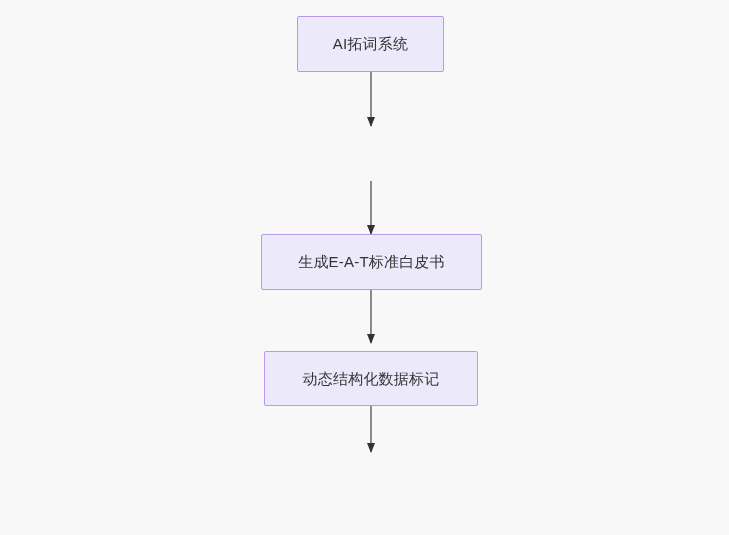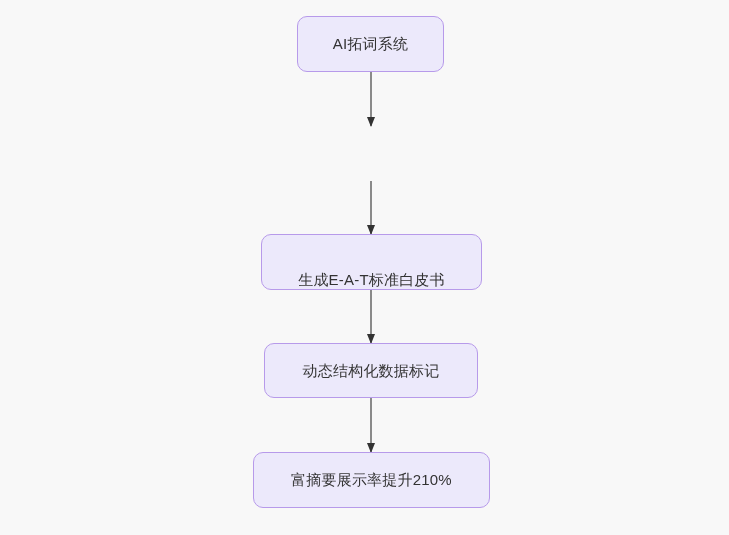--- a/index.html
+++ b/index.html
@@ -24,38 +24,38 @@
     top: 0;
     width: 729px;
     height: 535px;
     pointer-events: none;
   }
   .node {
     position: absolute;
     box-sizing: border-box;
     background: #ece9fb;
     border: 1.4px solid #b79aea;
-    border-radius: 10px;
+    border-radius: 2px;
     display: flex;
     align-items: center;
     justify-content: center;
     color: #333333;
     font-size: 15px;
     line-height: 1.2;
     letter-spacing: 0.2px;
     white-space: nowrap;
   }
   .node-label {
     display: block;
   }
   
   .node-1 { left: 297px; top: 16px;  width: 147px; height: 56px; }
   .node-2 { left: 276px; top: 126px; width: 191px; height: 55px; }
-  .node-3 { left: 261px; top: 234px; width: 221px; height: 56px; align-items: flex-end; }
-  .node-4 { left: 264px; top: 343px; width: 214px; height: 55px; }
+  .node-3 { left: 261px; top: 234px; width: 221px; height: 56px; }
+  .node-4 { left: 264px; top: 351px; width: 214px; height: 55px; }
   .node-5 { left: 253px; top: 452px; width: 237px; height: 56px; }
 </style>
 </head>
 <body>
 
 <div id="flowchart-canvas">
 
   <svg class="edge-layer" viewBox="0 0 729 535" width="729" height="535">
     <defs>
       <marker id="arrowhead" markerWidth="10" markerHeight="8" refX="9" refY="4" orient="auto" markerUnits="userSpaceOnUse">
@@ -74,17 +74,14 @@
 
 
   <div class="node node-3">
     <span class="node-label">生成E-A-T标准白皮书</span>
   </div>
 
   <div class="node node-4">
     <span class="node-label">动态结构化数据标记</span>
   </div>
 
-  <div class="node node-5">
-    <span class="node-label">富摘要展示率提升210%</span>
-  </div>
 
 </div>
 
 </body></html>

